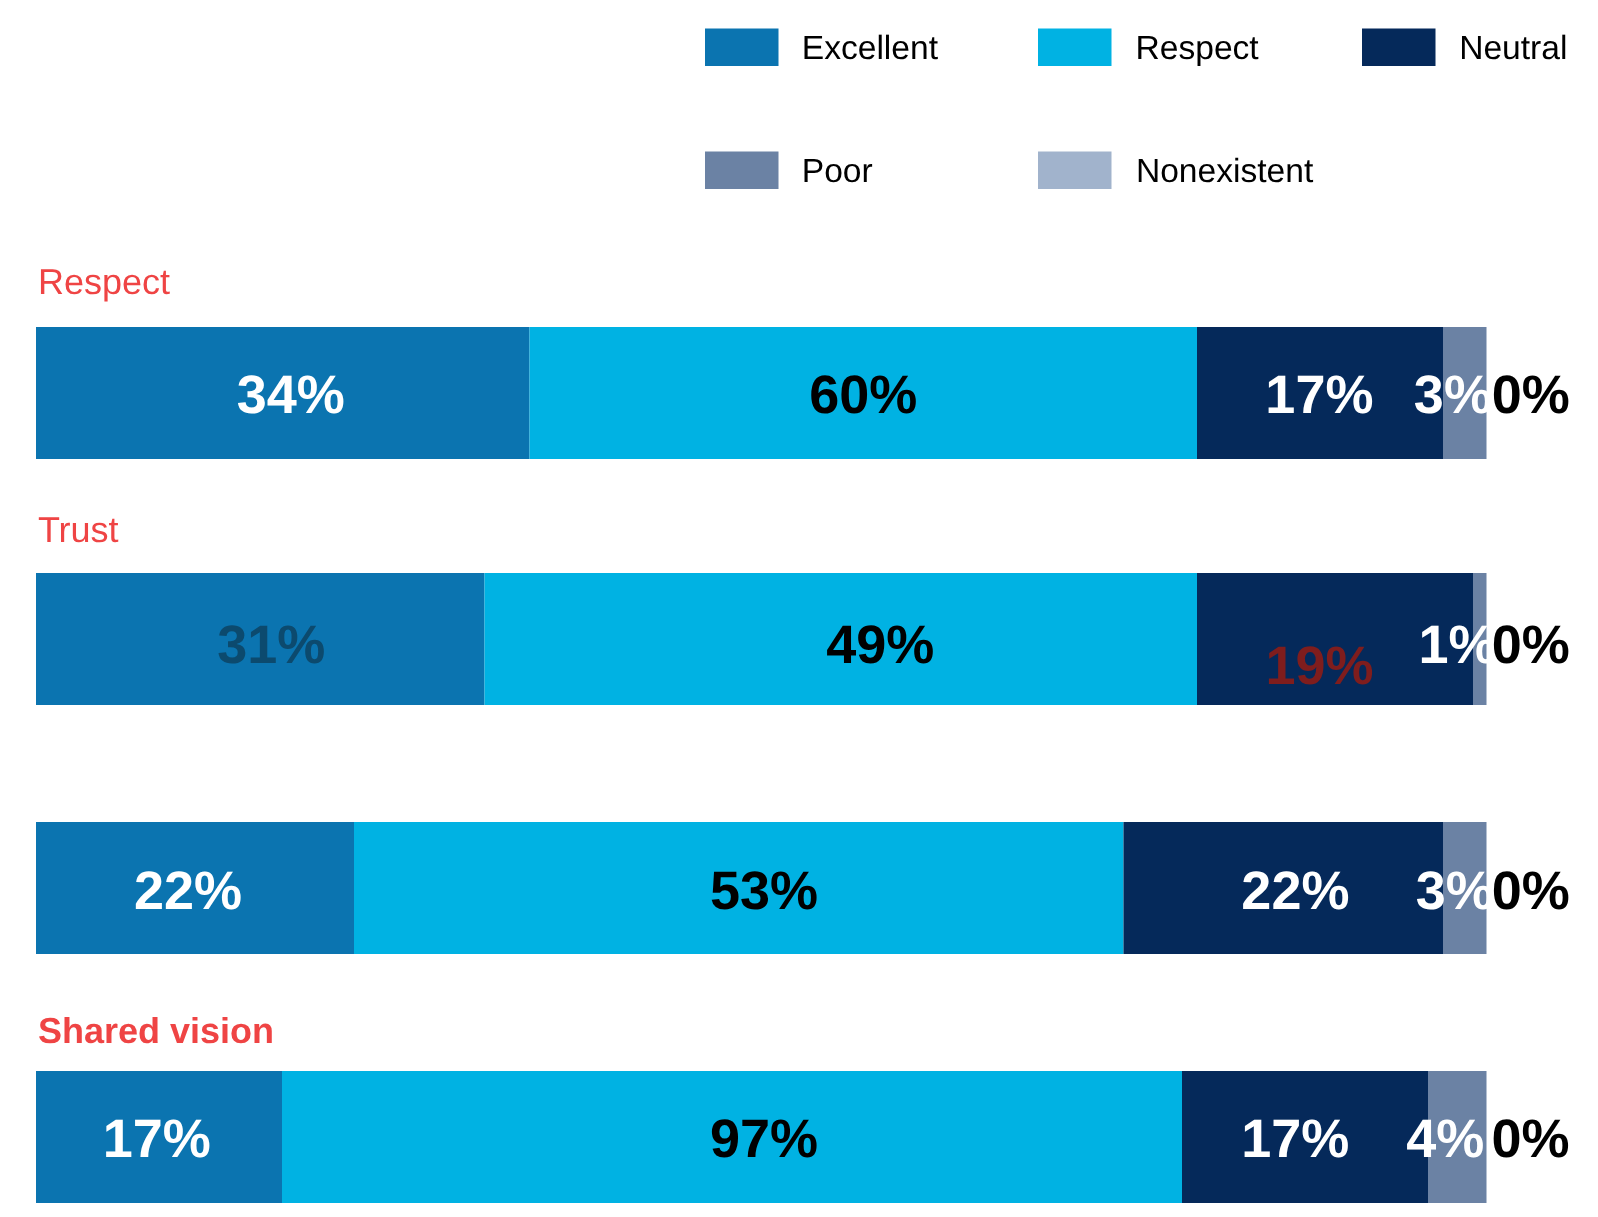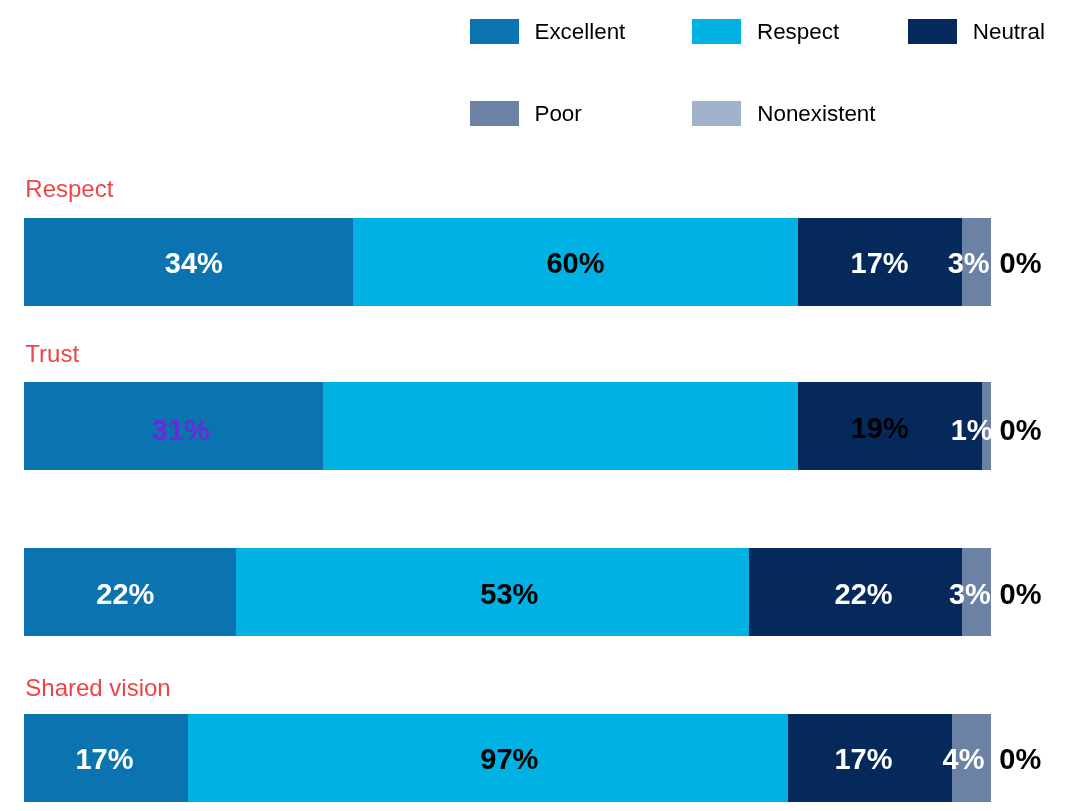--- a/index.html
+++ b/index.html
@@ -86,21 +86,21 @@
   .seg {
     position: absolute;
     top: 0;
     height: 88.5px;
   }
   .seg-label {
     position: absolute;
     top: 1.4px;
     height: 88.5px;
     line-height: 88.5px;
-    font-size: 29px;
+    font-size: 36px;
     font-weight: bold;
     white-space: nowrap;
     transform: translateX(-50%);
   }
 </style>
 </head>
 <body>
 
 <div id="chart-root">
   <div class="legend" id="legend">
@@ -141,37 +141,38 @@
         <span class="seg-label" style="left: 856.1px; top: 0.9px; color: rgb(255, 255, 255);">17%</span>
         <span class="seg-label" style="left: 945.1px; top: 0.9px; color: rgb(255, 255, 255);">3%</span>
         <span class="seg-label" style="left: 997px; top: 0.9px; color: rgb(0, 0, 0);">0%</span>
       </div>
       <div class="bar-cat-label" style="top: 342.1px; left: 25.3px;">Trust</div>
       <div class="bar-track" style="top: 381.7px;">
         <div class="seg" style="left: 0px; width: 299.987px; background: rgb(11, 116, 176);"></div>
         <div class="seg" style="left: 299.987px; width: 474.173px; background: rgb(0, 178, 227);"></div>
         <div class="seg" style="left: 774.16px; width: 183.863px; background: rgb(5, 41, 90);"></div>
         <div class="seg" style="left: 958.023px; width: 9.677px; background: rgb(107, 130, 164);"></div>
-        <span class="seg-label" style="left: 157.4px; top: 4.2px; color: #6d28d9;">31%</span>
-        <span class="seg-label" style="left: 856.2px; top: 2px; color: #000000;">19%</span>
+        <span class="seg-label" style="left: 157.4px; top: 4.2px; color: #0c4a6e;">31%</span>
+        <span class="seg-label" style="left: 563.3px; top: 4.2px; color: rgb(0, 0, 0);">49%</span>
+        <span class="seg-label" style="left: 856.2px; top: 18px; color: #7f1d1d;">19%</span>
         <span class="seg-label" style="left: 948.2px; top: 4.2px; color: rgb(255, 255, 255);">1%</span>
         <span class="seg-label" style="left: 997px; top: 4.2px; color: rgb(0, 0, 0);">0%</span>
       </div>
       <div class="bar-track" style="top: 547.8px;">
         <div class="seg" style="left: 0px; width: 212.894px; background: rgb(11, 116, 176);"></div>
         <div class="seg" style="left: 212.894px; width: 512.881px; background: rgb(0, 178, 227);"></div>
         <div class="seg" style="left: 725.775px; width: 212.894px; background: rgb(5, 41, 90);"></div>
         <div class="seg" style="left: 938.669px; width: 29.031px; background: rgb(107, 130, 164);"></div>
         <span class="seg-label" style="left: 101.9px; top: 2.4px; color: rgb(255, 255, 255);">22%</span>
         <span class="seg-label" style="left: 485.8px; top: 2.4px; color: rgb(0, 0, 0);">53%</span>
         <span class="seg-label" style="left: 840.1px; top: 2.4px; color: rgb(255, 255, 255);">22%</span>
         <span class="seg-label" style="left: 946.4px; top: 2.4px; color: rgb(255, 255, 255);">3%</span>
         <span class="seg-label" style="left: 997px; top: 2.4px; color: rgb(0, 0, 0);">0%</span>
       </div>
-      <div class="bar-cat-label" style="top: 676px; left: 25.3px;">Shared vision</div>
+      <div class="bar-cat-label" style="top: 676px; left: 25.3px; font-weight: bold;">Shared vision</div>
       <div class="bar-track" style="top: 713.9px;">
         <div class="seg" style="left: 0px; width: 164.509px; background: rgb(11, 116, 176);"></div>
         <div class="seg" style="left: 164.509px; width: 599.974px; background: rgb(0, 178, 227);"></div>
         <div class="seg" style="left: 764.483px; width: 164.509px; background: rgb(5, 41, 90);"></div>
         <div class="seg" style="left: 928.992px; width: 38.708px; background: rgb(107, 130, 164);"></div>
         <span class="seg-label" style="left: 81px; top: 1.2px; color: rgb(255, 255, 255);">17%</span>
         <span class="seg-label" style="left: 485.9px; top: 1.2px; color: rgb(0, 0, 0);">97%</span>
         <span class="seg-label" style="left: 840px; top: 1.2px; color: rgb(255, 255, 255);">17%</span>
         <span class="seg-label" style="left: 940px; top: 1.2px; color: rgb(255, 255, 255);">4%</span>
         <span class="seg-label" style="left: 996.8px; top: 1.2px; color: rgb(0, 0, 0);">0%</span>

